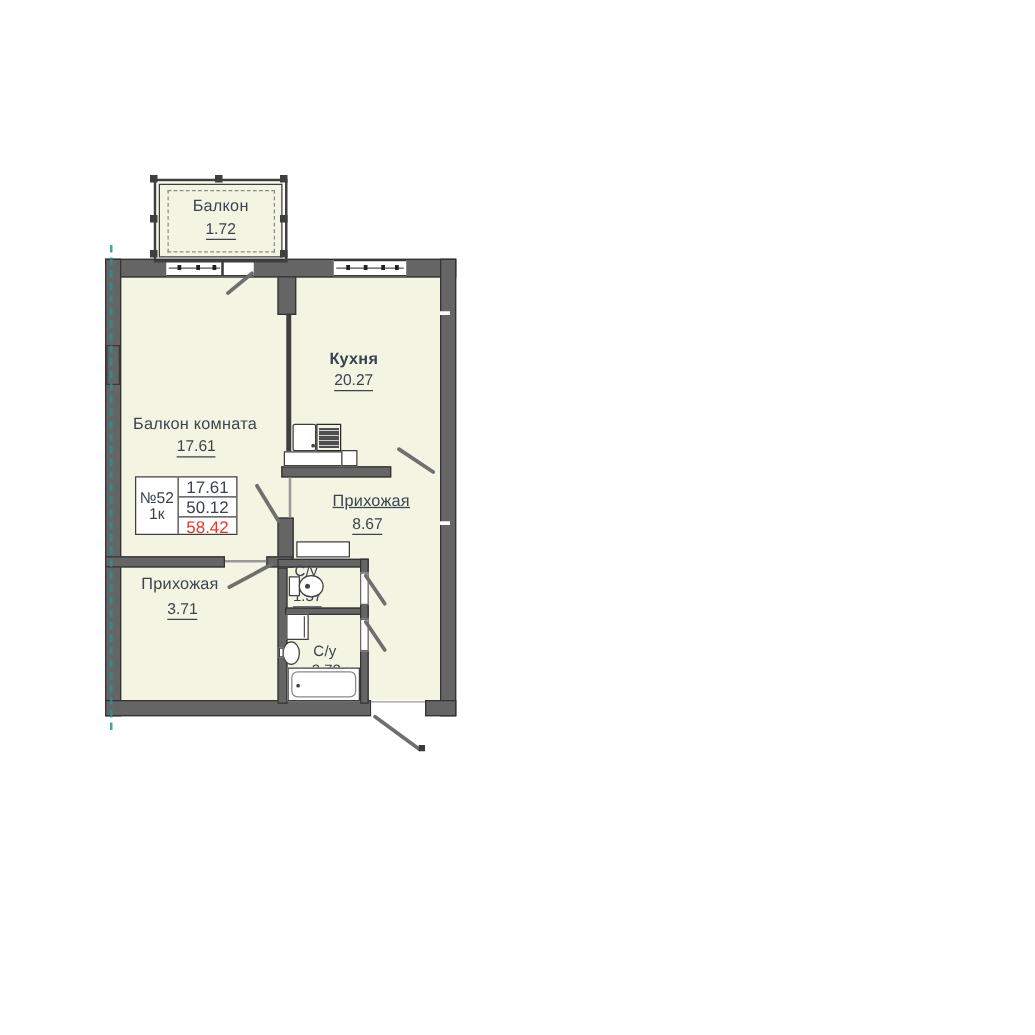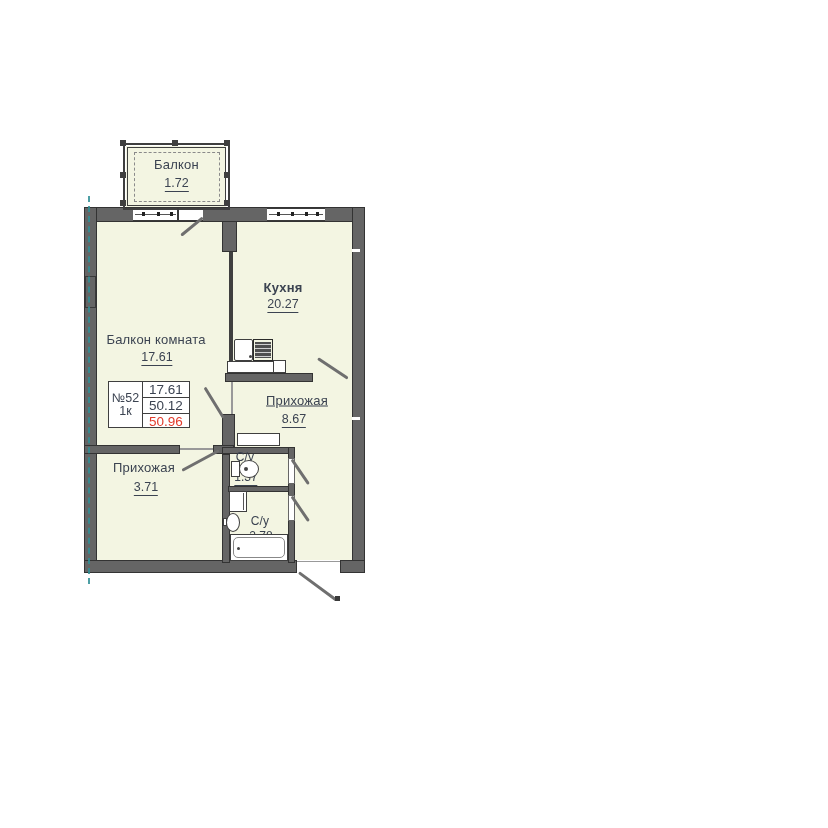--- a/index.html
+++ b/index.html
@@ -155,17 +155,17 @@
   <div class="abs room-area small-label" style="left:261px;top:537px;font-size:12px;">2.78</div>
 
   <div class="abs unit-card">
     <div class="unit-left">
       <span>№52</span>
       <span>1к</span>
     </div>
     <div class="unit-right">
       <div class="unit-row">17.61</div>
       <div class="unit-row">50.12</div>
-      <div class="unit-row">50.96</div>
+      <div class="unit-row">58.42</div>
     </div>
   </div>
 
 </div>
 
 </body></html>

